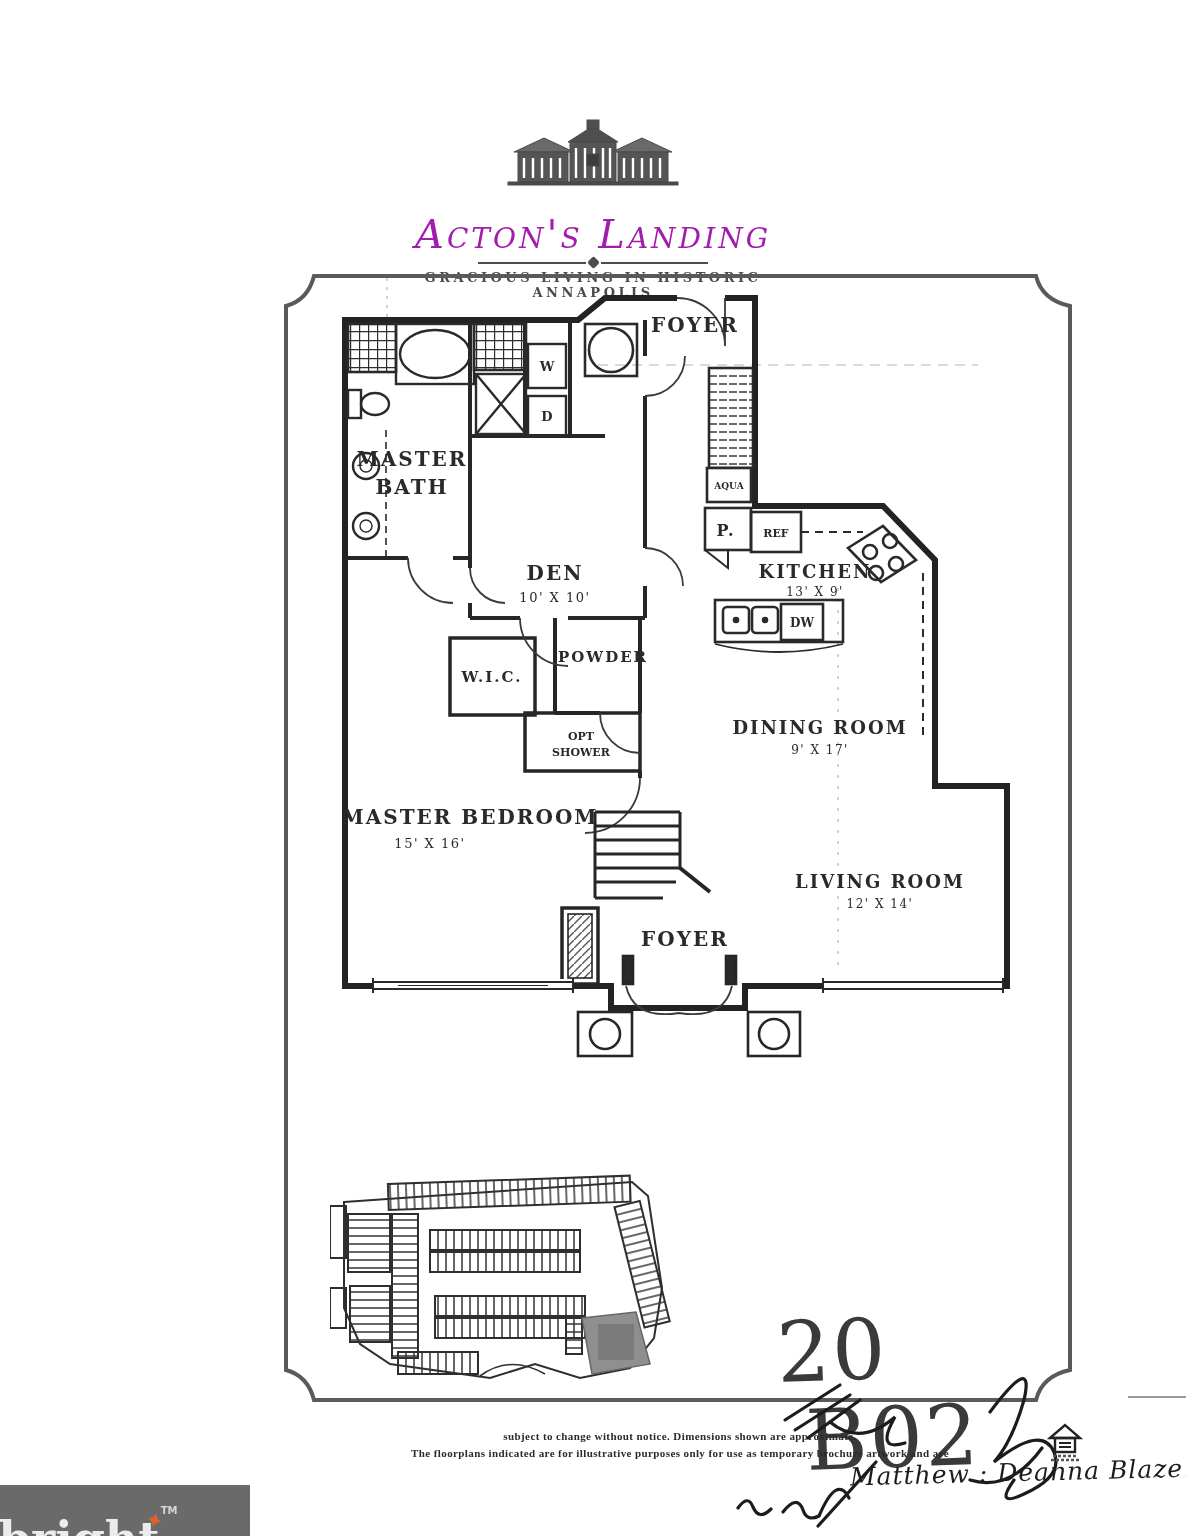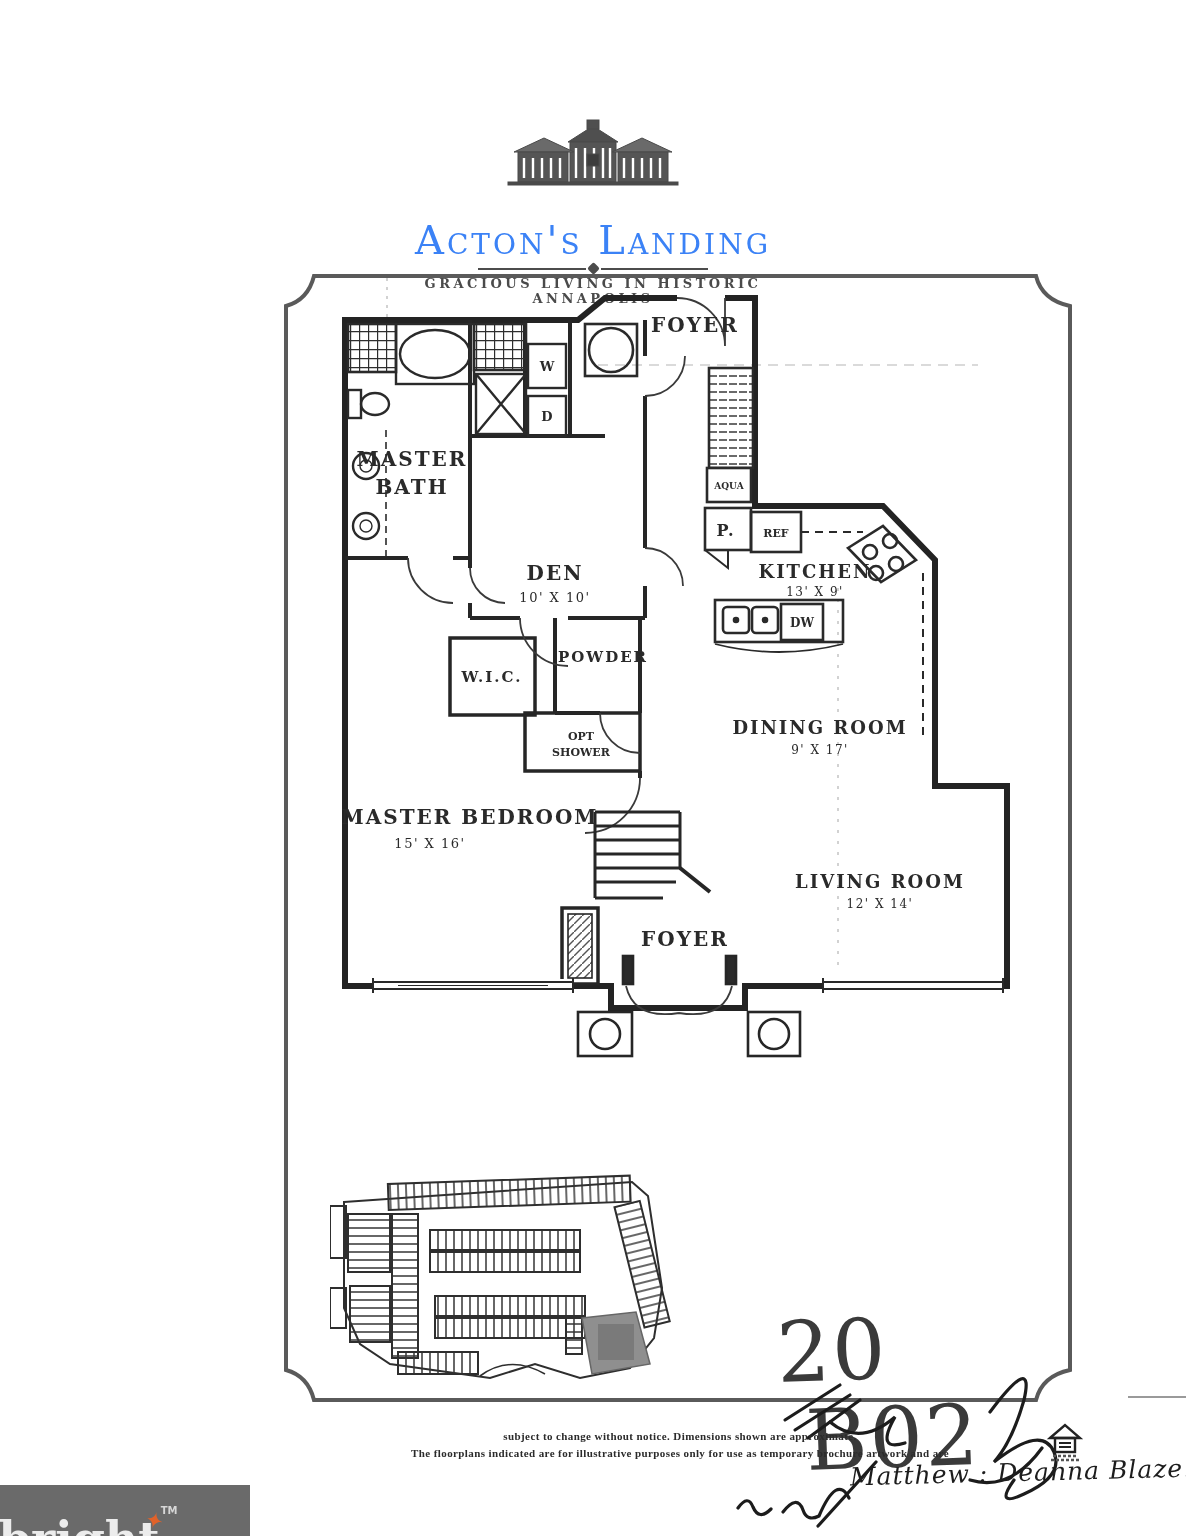--- a/index.html
+++ b/index.html
@@ -1,21 +1,21 @@
 <!DOCTYPE html>
 <html><head>
 <meta charset="utf-8">
 <style>
   html,body{margin:0;padding:0;background:#e9e9e9;}
   #page{position:relative;width:1186px;height:1536px;background:#ffffff;overflow:hidden;
         font-family:"Liberation Serif",serif;color:#1f1f1f;}
   
   .brand{position:absolute;left:50%;top:118px;transform:translateX(-50%);width:420px;text-align:center;}
   .brand-name{font-family:"DejaVu Serif",serif;font-variant:small-caps;font-size:40px;
-              letter-spacing:3px;color:#3b82f6;line-height:1;margin-top:18px;}
+              letter-spacing:3px;color:#a21caf;line-height:1;margin-top:12px;font-style:italic;}
   .brand-divider{display:flex;align-items:center;justify-content:center;margin:4px auto 3px;width:230px;}
   .brand-divider .dline{flex:1;height:2px;background:#4c4c4c;}
   .brand-divider .dgem{width:9px;height:9px;background:#4c4c4c;transform:rotate(45deg);margin:0 3px;border-radius:2px;}
   .brand-tagline{font-family:"DejaVu Serif",serif;font-size:13px;font-weight:bold;
                  letter-spacing:3.5px;color:#4a4a4a;}
   
   .layer{position:absolute;}
   svg text{font-family:"DejaVu Serif",serif;fill:#2a2a2a;}
   .roomtitle{font-size:20px;letter-spacing:2px;font-weight:bold;}
   .roomdims{font-size:13px;letter-spacing:1.5px;}

